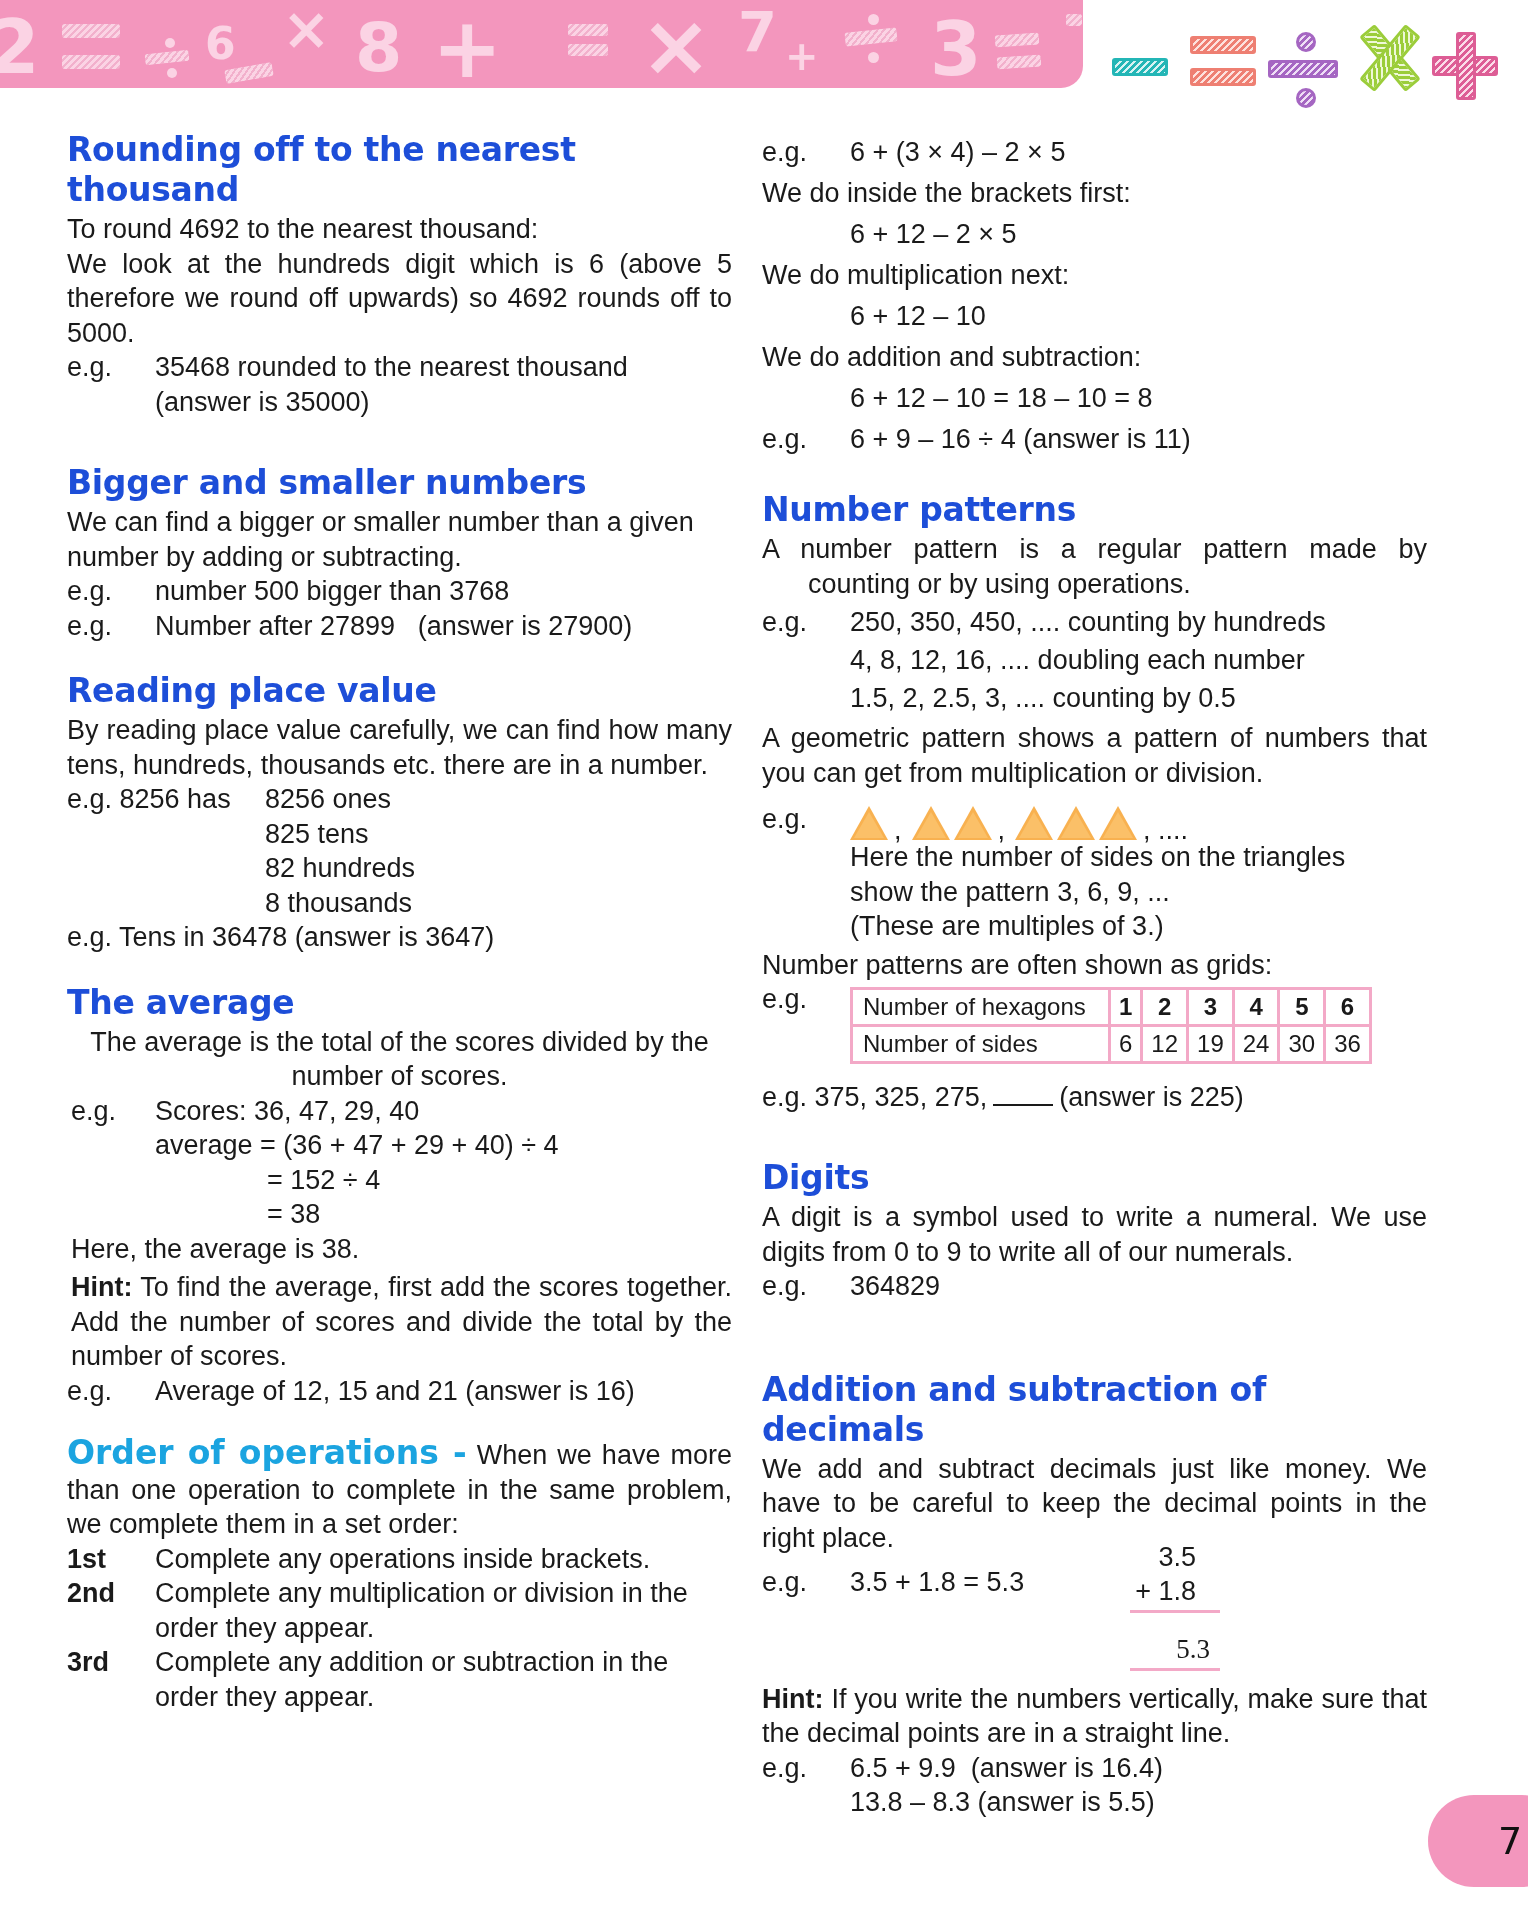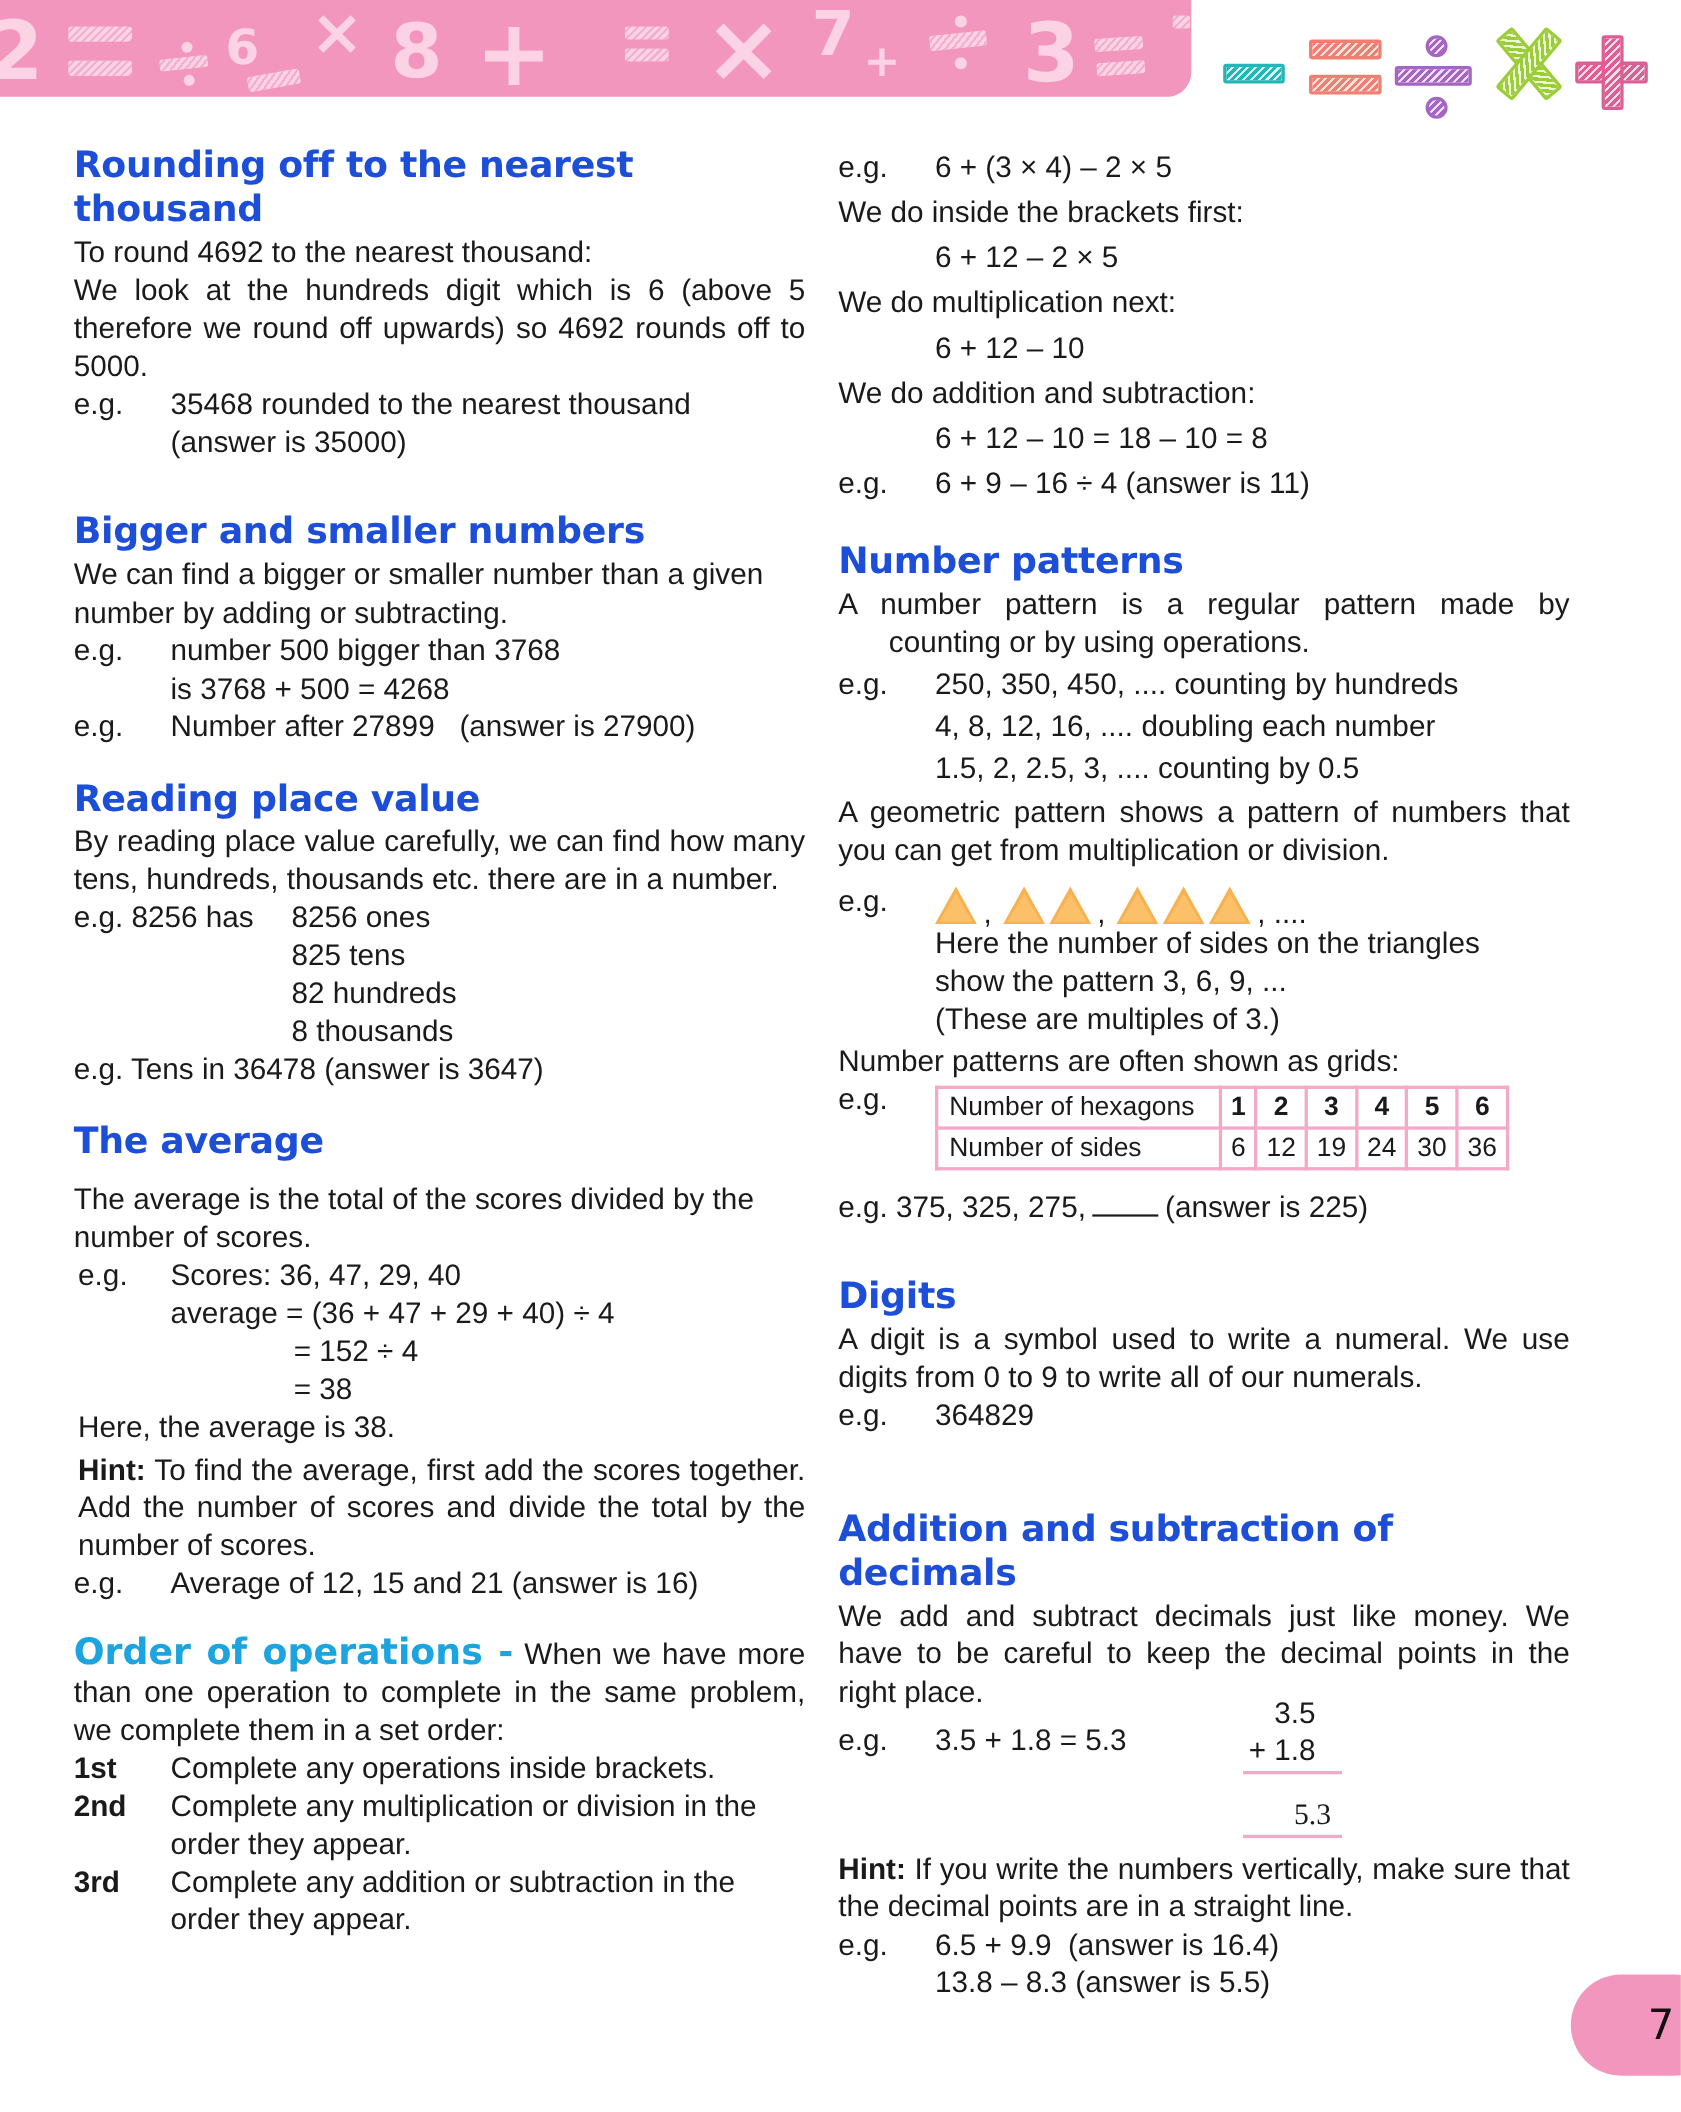--- a/index.html
+++ b/index.html
@@ -140,21 +140,20 @@
 
   <div class="sp-lg"></div>
 
   <section>
     <h2 class="heading">Bigger and smaller numbers</h2>
     <div style="margin-top:2px; width:630px;">We can find a bigger or smaller number than a given number by adding or subtracting.</div>
     <div class="row">
       <span class="eg">e.g.</span>
       <div>
         <div>number 500 bigger than 3768</div>
-        <div>is 3768 + 500 = 4268</div>
       </div>
     </div>
     <div class="row">
       <span class="eg">e.g.</span>
       <div style="white-space:pre;">Number after 27899   (answer is 27900)</div>
     </div>
   </section>
 
   <div class="sp-md"></div>
 
@@ -170,21 +169,21 @@
         <div>8 thousands</div>
       </div>
     </div>
     <div>e.g. Tens in 36478 (answer is 3647)</div>
   </section>
 
   <div class="sp-md"></div>
 
   <section>
     <h2 class="heading">The average</h2>
-    <div style="margin-top:16px;">The average is the total of the scores divided by the number of scores.</div>
+    <div style="margin-top:2px;text-align:center;">The average is the total of the scores divided by the number of scores.</div>
     <div class="row" style="padding-left:4px;">
       <span class="eg" style="width:84px;">e.g.</span>
       <div>
         <div>Scores: 36, 47, 29, 40</div>
         <div>average = (36 + 47 + 29 + 40) ÷ 4</div>
         <div style="padding-left:112px;">= 152 ÷ 4</div>
         <div style="padding-left:112px;">= 38</div>
       </div>
     </div>
     <div style="padding-left:4px;">Here, the average is 38.</div>

